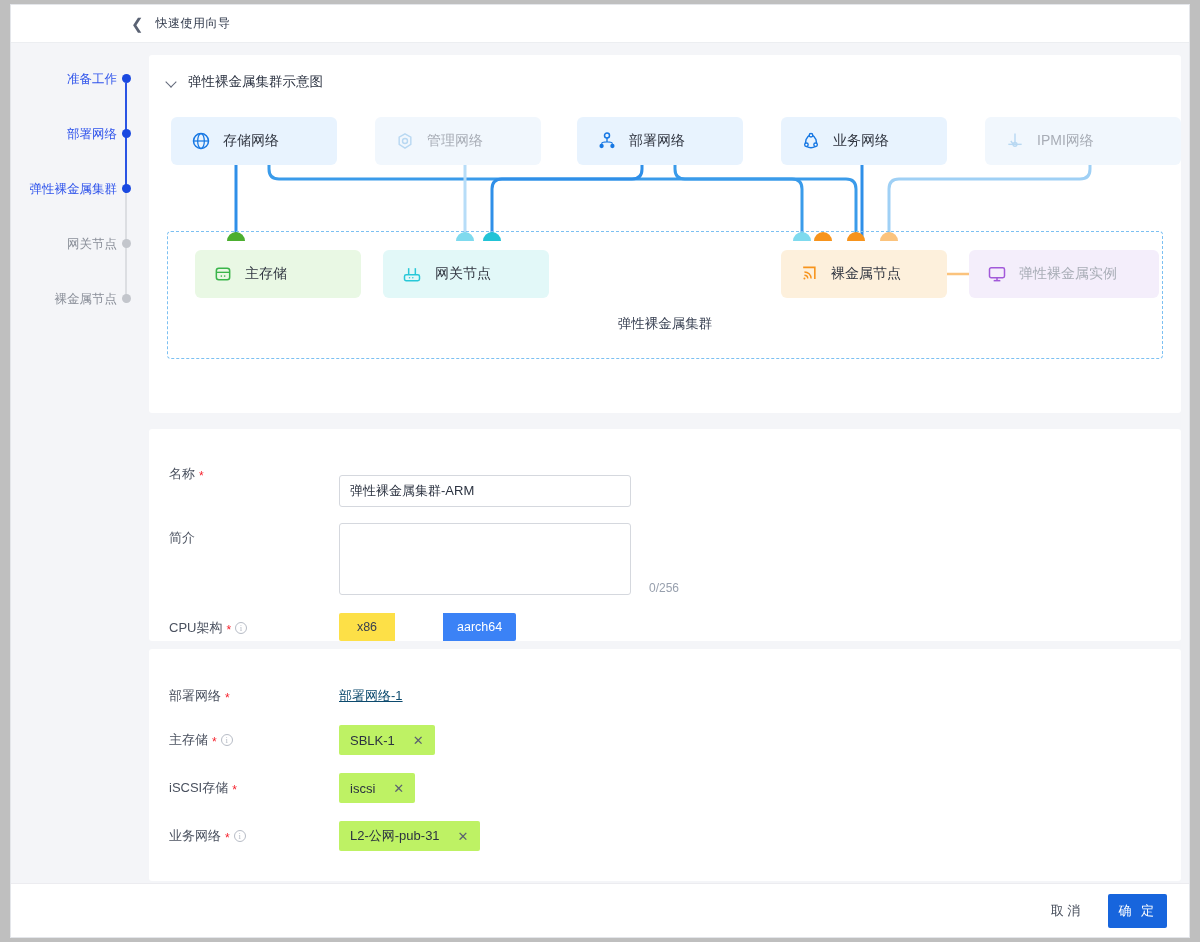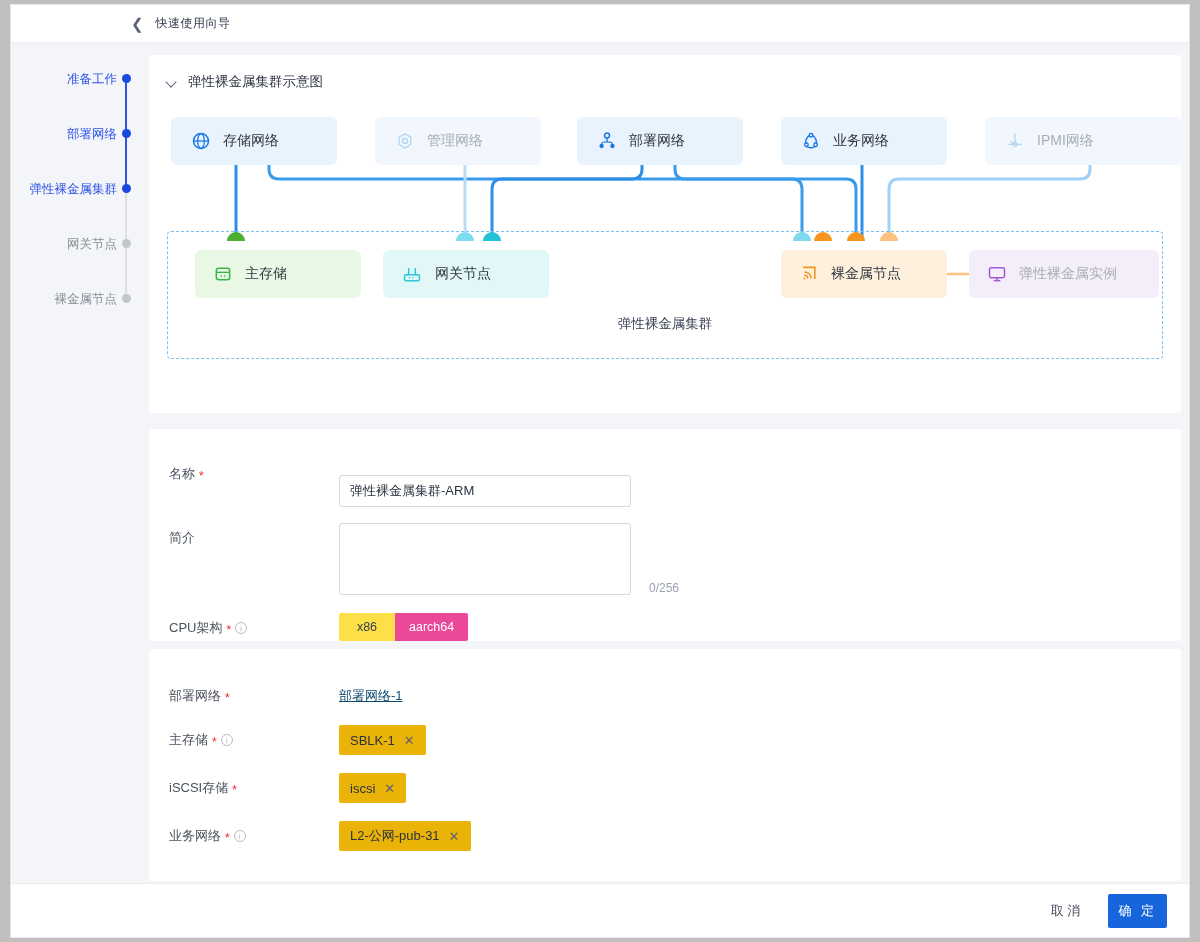--- a/index.html
+++ b/index.html
@@ -144,25 +144,25 @@
     resize:none; font-family:inherit;
   }
   .counter { font-size:12px; color:#98a0ae; margin-left:18px; padding-top:58px; }
   .seg { display:flex; }
   .seg-btn {
     height:28px; min-width:56px; padding:0 14px;
     display:flex; align-items:center; justify-content:center;
     font-size:12.5px; cursor:pointer;
   }
   .seg-btn.off { background:#fde047; color:#39404f; border-radius:2px 0 0 2px; }
-  .seg-btn.on  { background:#ec4899; color:#fff; border-radius:0 2px 2px 0; }
+  .seg-btn.on  { background:#3b82f6; color:#fff; border-radius:0 2px 2px 0;margin-left:48px; }
   .plaintext { font-size:13px; color:#0c4a6e; padding-top:6px;text-decoration:underline; }
   .tag {
-    display:inline-flex; align-items:center; gap:9px;
-    height:30px; padding:0 11px; background:#eab308;
+    display:inline-flex; align-items:center; gap:18px;
+    height:30px; padding:0 11px; background:#bef264;
     border-radius:2px; font-size:13px; color:#2b3240;
   }
   .tag .x { color:#5c6270; font-size:13px; cursor:pointer; }
 
   
   .footer {
     position:absolute; left:0; bottom:0; width:1178px; height:54px;
     background:#ffffff; border-top:1px solid #ececf0;
     display:flex; align-items:center; justify-content:flex-end;
     gap:14px; padding-right:22px;

